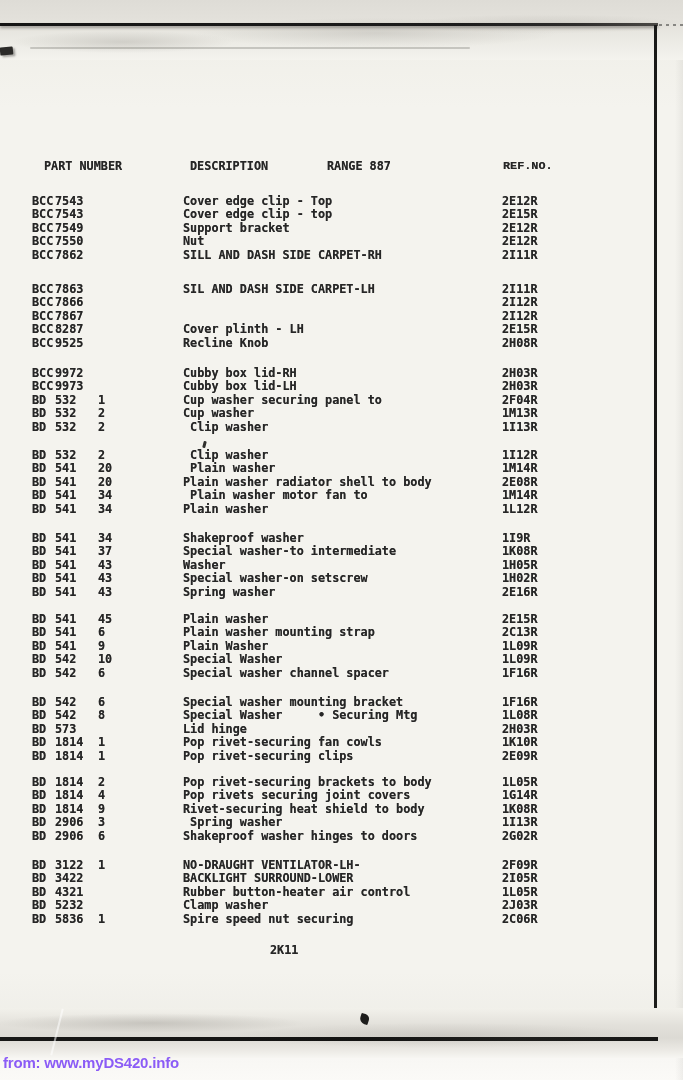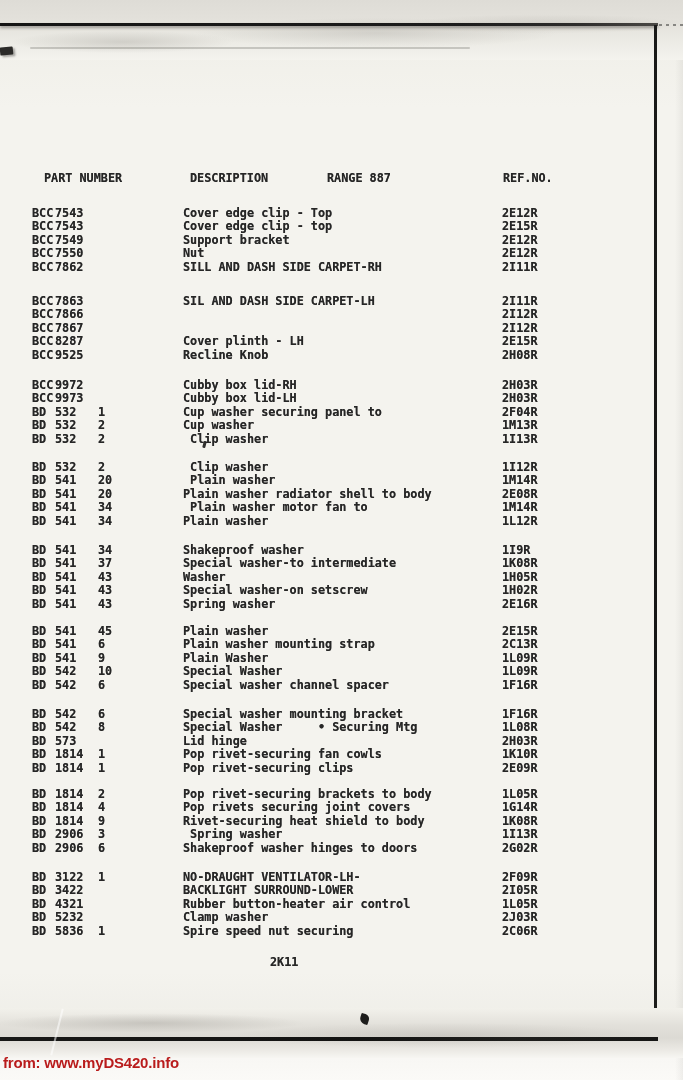--- a/index.html
+++ b/index.html
@@ -66,38 +66,37 @@
   .stray-tick{
     position:absolute;left:203px;top:441px;width:3px;height:7px;
     background:#30302e;transform:rotate(14deg);border-radius:1px;
   }
   
   .tw{
     font-family:"DejaVu Sans Mono",monospace;
     font-size:11.8px;font-weight:bold;color:#262626;
     text-shadow:0 0 0.5px rgba(38,38,38,0.65);
     white-space:pre;
-    margin-top:12px;
   }
   .hdr span{position:absolute;top:0;}
   .hdr{position:absolute;left:0;top:159px;width:683px;height:14px;}
-  .h-part{left:44px;} .h-desc{left:190px;} .h-range{left:327px;} .h-ref{left:503px;}
+  .h-part{left:44px;} .h-desc{left:190px;} .h-range{left:327px;} .h-ref{left:503px;font-family:Liberation Mono, monospace;}
   .group{position:absolute;left:4px;width:683px;}
   .row{position:relative;height:13.4px;}
   .row span{position:absolute;top:0;}
   .c-code{left:28px;}
   .c-base{left:51px;width:36px;text-align:left;}
   .c-suffix{left:94px;}
   .c-desc{left:179px;}
   .c-ref{left:498px;}
   .page-num{position:absolute;left:270px;top:943px;text-align:center;}
   .footer{
     position:absolute;left:3px;top:1054px;
     font-family:"Liberation Sans",sans-serif;font-weight:bold;
-    font-size:15px;letter-spacing:-0.2px;color:#b91c1c;
+    font-size:15px;letter-spacing:-0.2px;color:#8b5cf6;
   }
   .right-edge-shade{
     position:absolute;right:0;top:0;width:8px;height:1080px;
     background:linear-gradient(90deg,transparent,rgba(80,78,74,0.07));
   }
 </style>
 </head>
 <body>
 
 <div class="paper"></div>

